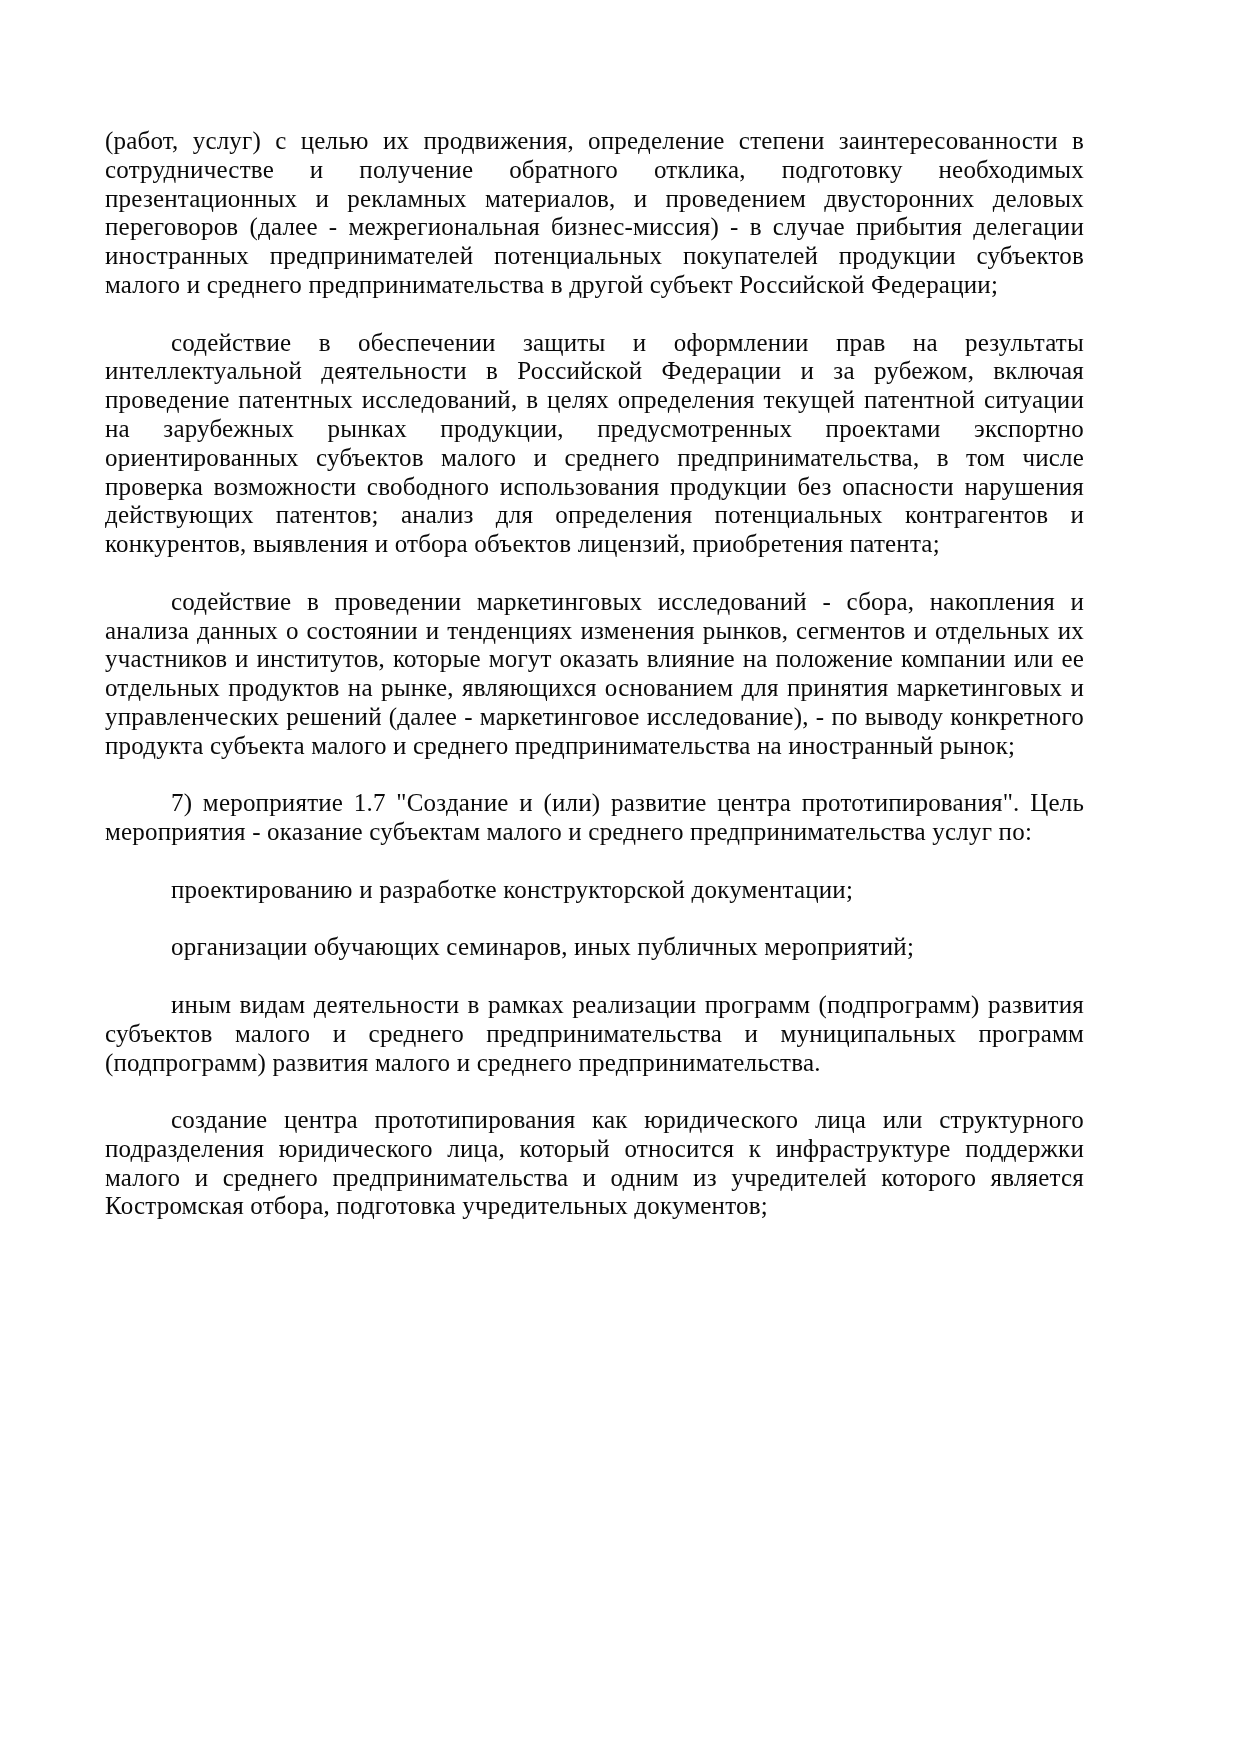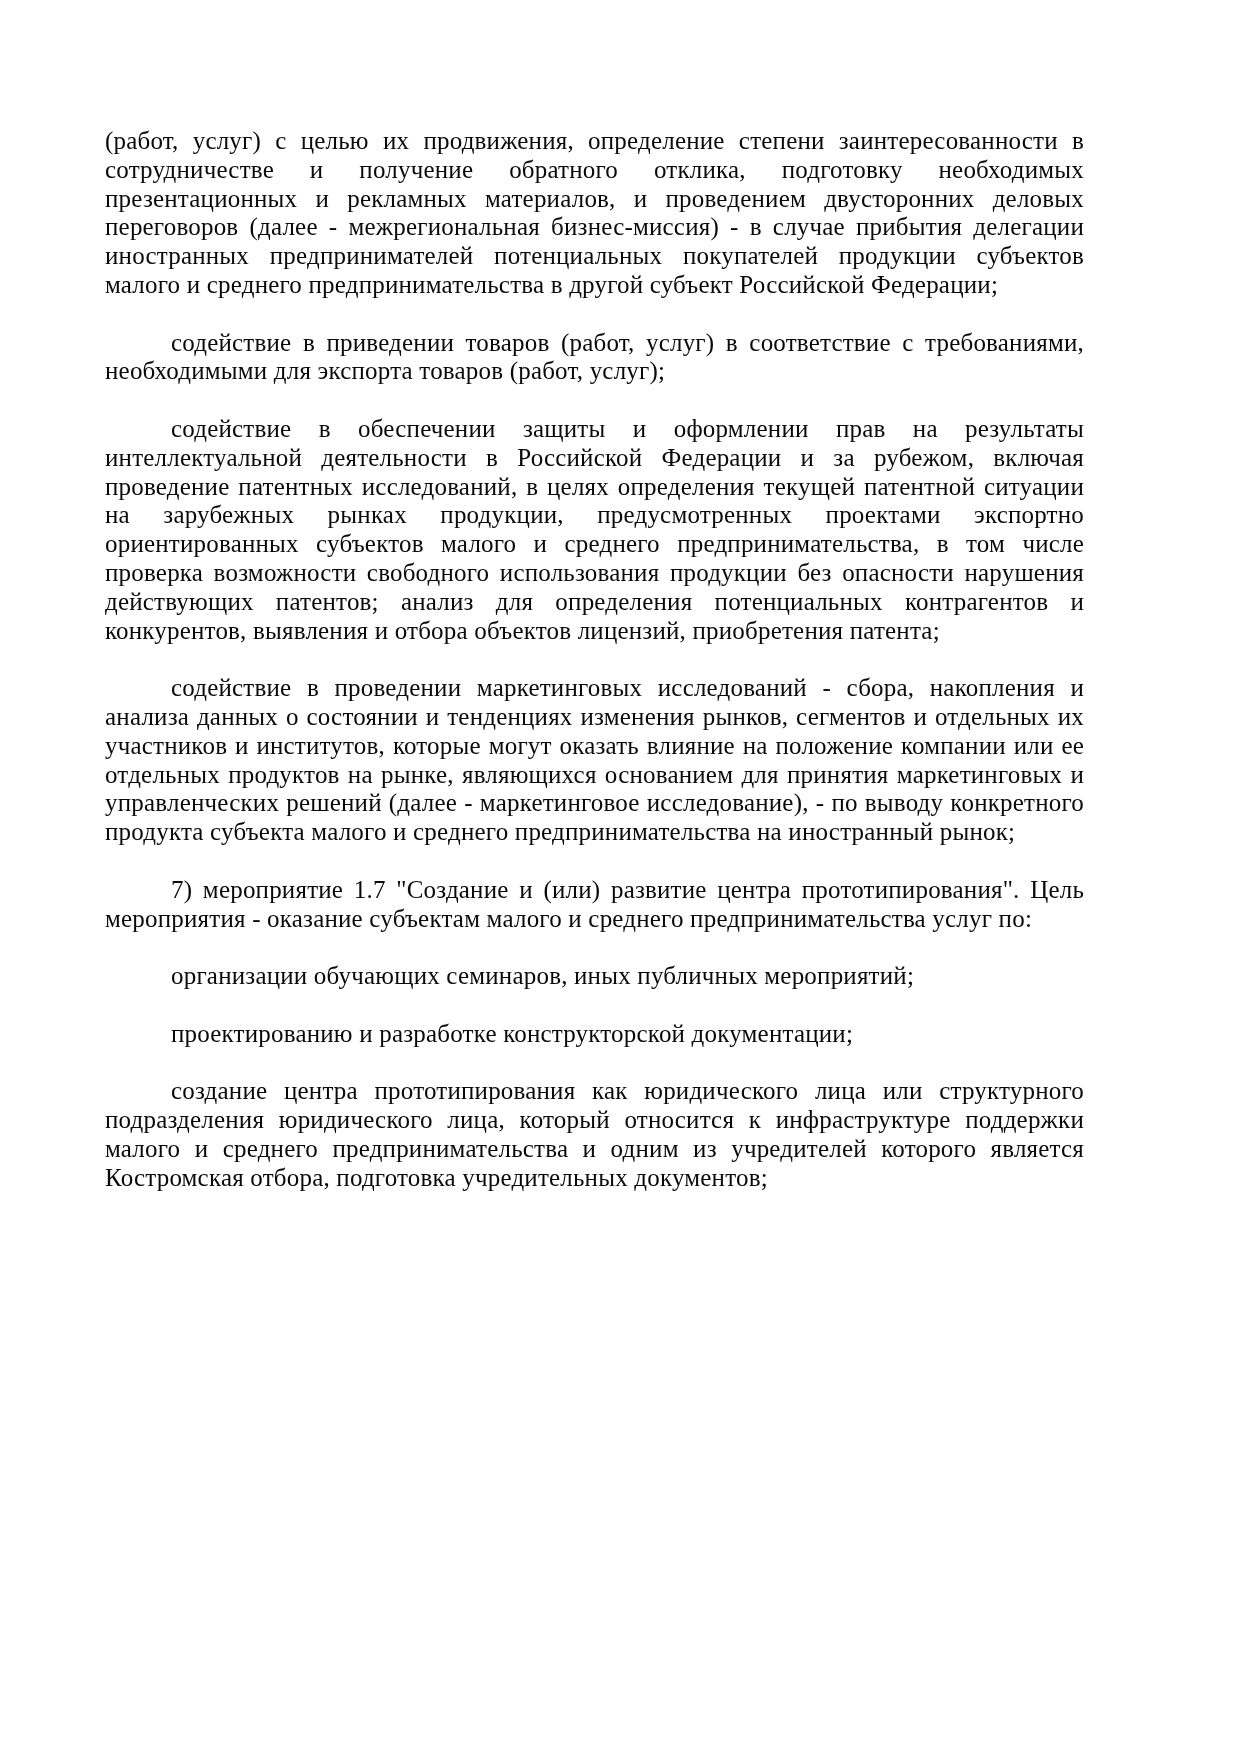--- a/index.html
+++ b/index.html
@@ -30,20 +30,20 @@
   }
   .para.no-indent {
     text-indent: 0;
   }
 </style>
 </head>
 <body>
 
 <div class="page doc-text">
   <p class="para no-indent">(работ, услуг) с целью их продвижения, определение степени заинтересованности в сотрудничестве и получение обратного отклика, подготовку необходимых презентационных и рекламных материалов, и проведением двусторонних деловых переговоров (далее - межрегиональная бизнес-миссия) - в случае прибытия делегации иностранных предпринимателей потенциальных покупателей продукции субъектов малого и среднего предпринимательства в другой субъект Российской Федерации;</p>
-  <p class="para">содействие в приведении товаров (работ, услуг) в соответствие с требованиями, необходимыми для экспорта товаров (работ, услуг);</p>
   <p class="para">содействие в обеспечении защиты и оформлении прав на результаты интеллектуальной деятельности в Российской Федерации и за рубежом, включая проведение патентных исследований, в целях определения текущей патентной ситуации на зарубежных рынках продукции, предусмотренных проектами экспортно ориентированных субъектов малого и среднего предпринимательства, в том числе проверка возможности свободного использования продукции без опасности нарушения действующих патентов; анализ для определения потенциальных контрагентов и конкурентов, выявления и отбора объектов лицензий, приобретения патента;</p>
   <p class="para">содействие в проведении маркетинговых исследований - сбора, накопления и анализа данных о состоянии и тенденциях изменения рынков, сегментов и отдельных их участников и институтов, которые могут оказать влияние на положение компании или ее отдельных продуктов на рынке, являющихся основанием для принятия маркетинговых и управленческих решений (далее - маркетинговое исследование), - по выводу конкретного продукта субъекта малого и среднего предпринимательства на иностранный рынок;</p>
   <p class="para">7) мероприятие 1.7 "Создание и (или) развитие центра прототипирования". Цель мероприятия - оказание субъектам малого и среднего предпринимательства услуг по:</p>
+  <p class="para">проектированию и разработке конструкторской документации;</p>
   <p class="para">организации обучающих семинаров, иных публичных мероприятий;</p>
-  <p class="para">проектированию и разработке конструкторской документации;</p>
+  <p class="para">иным видам деятельности в рамках реализации программ (подпрограмм) развития субъектов малого и среднего предпринимательства и муниципальных программ (подпрограмм) развития малого и среднего предпринимательства.</p>
   <p class="para">создание центра прототипирования как юридического лица или структурного подразделения юридического лица, который относится к инфраструктуре поддержки малого и среднего предпринимательства и одним из учредителей которого является Костромская отбора, подготовка учредительных документов;</p>
 </div>
 
 </body></html>

